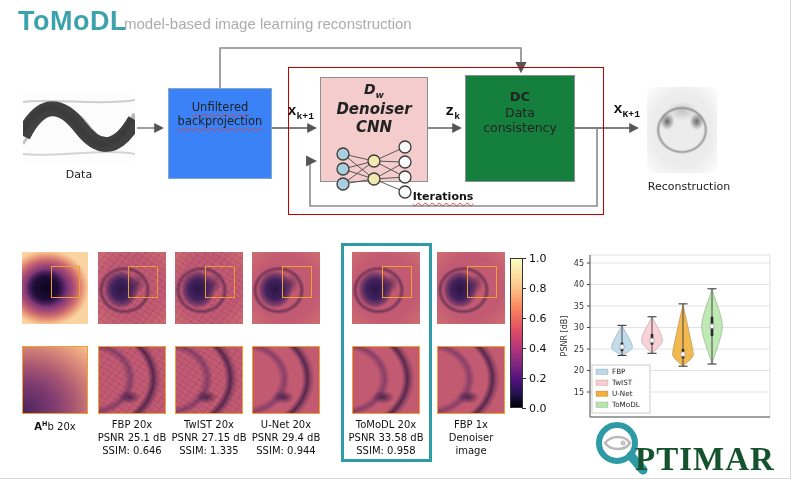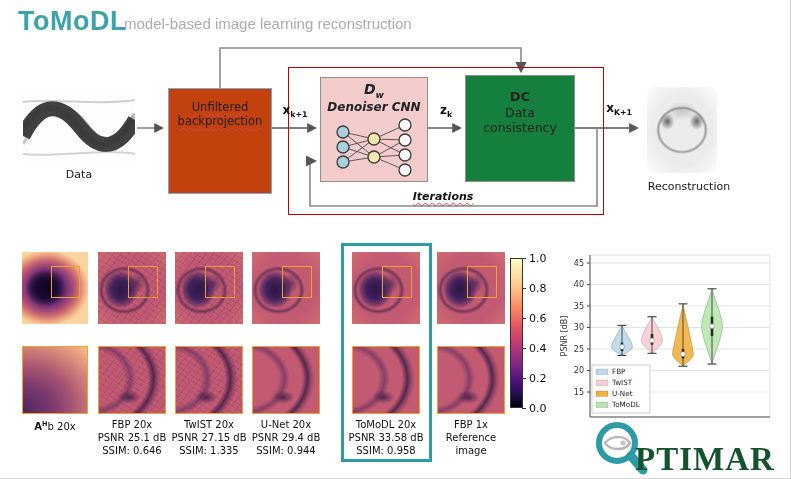--- a/index.html
+++ b/index.html
@@ -6,34 +6,34 @@
   .canvas{position:relative;width:791px;height:479px;background:#fff;overflow:hidden;
           font-family:"DejaVu Sans","Liberation Sans",sans-serif;border-right:1px solid #d8d8d8;border-bottom:1px solid #d8d8d8;box-sizing:border-box;}
   .abs{position:absolute;}
   
   .title{left:18px;top:6px;font-family:"Liberation Sans",sans-serif;font-size:27px;font-weight:800;color:#3CA3AC;letter-spacing:0.5px;}
   .subtitle{left:124px;top:15px;font-family:"Liberation Sans",sans-serif;font-size:15px;color:#ACACAC;}
   
   .sino{left:23px;top:90px;width:112px;height:73px;background:#fff;}
   .datalabel{left:23px;top:168px;width:112px;text-align:center;font-size:11px;color:#1a1a1a;}
   .box{box-sizing:border-box;text-align:center;font-size:11.5px;color:#222;}
-  .bp-box{left:168px;top:88px;width:104px;height:106px;background:#c2410c;border:1px solid #7da7cc;padding-top:11px;}
+  .bp-box{left:168px;top:88px;width:104px;height:91px;background:#3b82f6;border:1px solid #7da7cc;padding-top:11px;}
   .wavy{text-decoration:underline wavy #d04545;text-decoration-thickness:1px;text-underline-offset:2px;}
   .bp-formula{margin-top:8px;font-weight:bold;font-size:12.5px;}
   .redrect{left:288px;top:67px;width:314px;height:146px;border:1.5px solid #C00000;}
   .dn-box{left:320px;top:77px;width:108px;height:105px;background:#f4cccc;border:1px solid #8f8f8f;padding-top:3px;}
   .dn-title{font-size:14px;font-weight:bold;font-style:italic;}
-  .dn-sub{font-size:12px;font-weight:bold;font-style:italic;margin-top:0px;}
+  .dn-sub{font-size:15px;font-weight:bold;font-style:italic;margin-top:0px;}
   .dc-box{left:465px;top:75px;width:110px;height:107px;background:#15803d;border:1px solid #8f8f8f;padding-top:13px;font-size:12.5px;}
   .dc-title{font-weight:bold;font-size:13px;margin-bottom:1px;}
-  .flowlabel{font-size:12px;font-weight:bold;color:#111;text-align:center;}
+  .flowlabel{font-size:15px;font-weight:bold;color:#111;text-align:right;font-family:Liberation Mono, monospace;}
   .lab-in{left:276px;top:103px;width:38px;}
   .lab-mid{left:432px;top:103px;width:28px;}
   .lab-out{left:598px;top:101px;width:42px;}
-  .iterations{left:398px;top:190px;width:90px;text-align:center;font-size:11px;font-weight:bold;font-style:italic;color:#111;}
+  .iterations{left:398px;top:190px;width:90px;text-align:center;font-size:11px;font-weight:bold;color:#111;}
   .recon{left:647px;top:87px;width:70px;height:86px;border-radius:8px;
      background-color:#ececec;
      background-image:
        radial-gradient(ellipse 10px 12px at 29% 40%,rgba(70,70,70,0.8),rgba(0,0,0,0) 72%),
        radial-gradient(ellipse 10px 12px at 71% 40%,rgba(70,70,70,0.8),rgba(0,0,0,0) 72%),
        radial-gradient(ellipse 27px 25px at 50% 50%,rgba(0,0,0,0) 80%,rgba(90,90,90,0.55) 88%,rgba(0,0,0,0) 96%),
        radial-gradient(ellipse 20px 12px at 50% 28%,rgba(150,150,150,0.45),rgba(0,0,0,0) 80%),
        radial-gradient(ellipse at 50% 50%,rgba(0,0,0,0) 60%,rgba(255,255,255,0.9) 100%);}
   .reconlabel{left:634px;top:180px;width:110px;text-align:center;font-size:11px;color:#1a1a1a;}
   
@@ -205,21 +205,21 @@
       <div>PSNR 29.4 dB</div>
       <div>SSIM: 0.944</div>
     </div>
   <div class="abs plabel lc5">
       <div>ToMoDL 20x</div>
       <div>PSNR 33.58 dB</div>
       <div>SSIM: 0.958</div>
     </div>
   <div class="abs plabel lc6">
       <div>FBP 1x</div>
-      <div>Reference</div>
+      <div>Denoiser</div>
       <div>image</div>
     </div>
 
   <div class="abs hilite"></div>
 
   <div class="abs cbar"></div>
   <span class="ctick" style="top:252px;"><span class="cticklab">1.0</span></span>
   <span class="ctick" style="top:282px;"><span class="cticklab">0.8</span></span>
   <span class="ctick" style="top:312px;"><span class="cticklab">0.6</span></span>
   <span class="ctick" style="top:342px;"><span class="cticklab">0.4</span></span>

